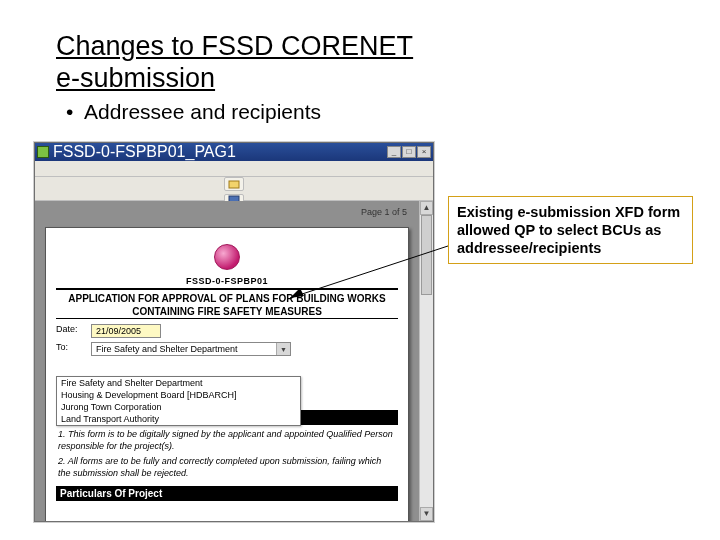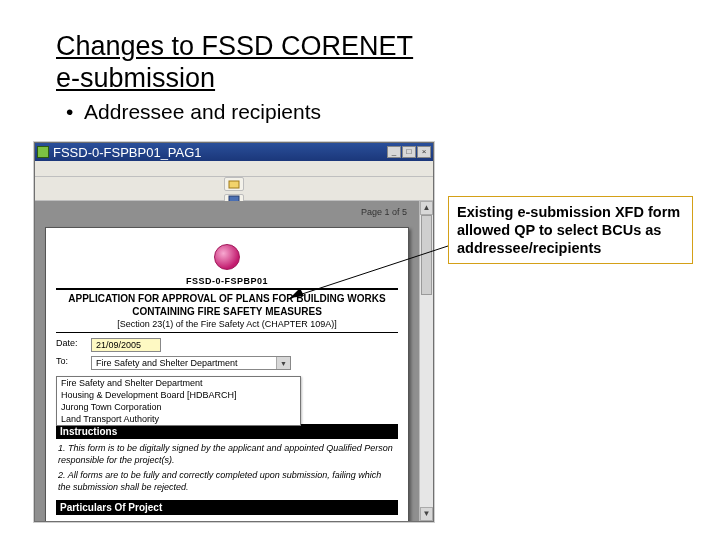--- a/index.html
+++ b/index.html
@@ -47,21 +47,21 @@
     background: linear-gradient(#2a4f9a, #1b377a);
     display: flex;
     align-items: center;
     justify-content: space-between;
     padding: 0 2px;
   }
   .titlebar-left { display: flex; align-items: center; gap: 4px; }
   .titlebar-icon {
     width: 12px; height: 12px; background: #7cc043; border: 1px solid #2e5a0e;
   }
-  .titlebar-text { color: #fff; font-size: 13px; }
+  .titlebar-text { color: #fff; font-size: 16px; }
   .titlebar-btns { display: flex; gap: 1px; }
   .tb-btn {
     width: 14px; height: 12px; background: #d8d8d8; border: 1px solid #888;
     font-size: 8px; line-height: 10px; text-align: center; color: #333;
   }
   .menubar {
     height: 16px; background: #e8e6df; border-bottom: 1px solid #bfbfbf;
   }
   .toolbar {
     height: 24px; background: #e8e6df;
@@ -266,21 +266,20 @@
 
   <div class="doc-area">
     <div class="page-counter">Page 1 of 5</div>
     <div class="page">
       <div class="page-inner">
         <div class="logo-row">
             <div class="logo-circle"></div>
           </div>
         <div class="form-code">FSSD-0-FSPBP01</div>
         <div class="form-title">APPLICATION FOR APPROVAL OF PLANS FOR BUILDING WORKS CONTAINING FIRE SAFETY MEASURES</div>
-        <div class="form-subtitle">[Section 23(1) of the Fire Safety Act (CHAPTER 109A)]</div>
         <div class="thin-rule"></div>
 
         <div class="field-row">
           <span class="lbl">Date:</span>
           <span class="date-box">21/09/2005</span>
         </div>
         <div class="field-row">
           <span class="lbl">To:</span>
           <span class="to-select">
             <span>Fire Safety and Shelter Department</span>

